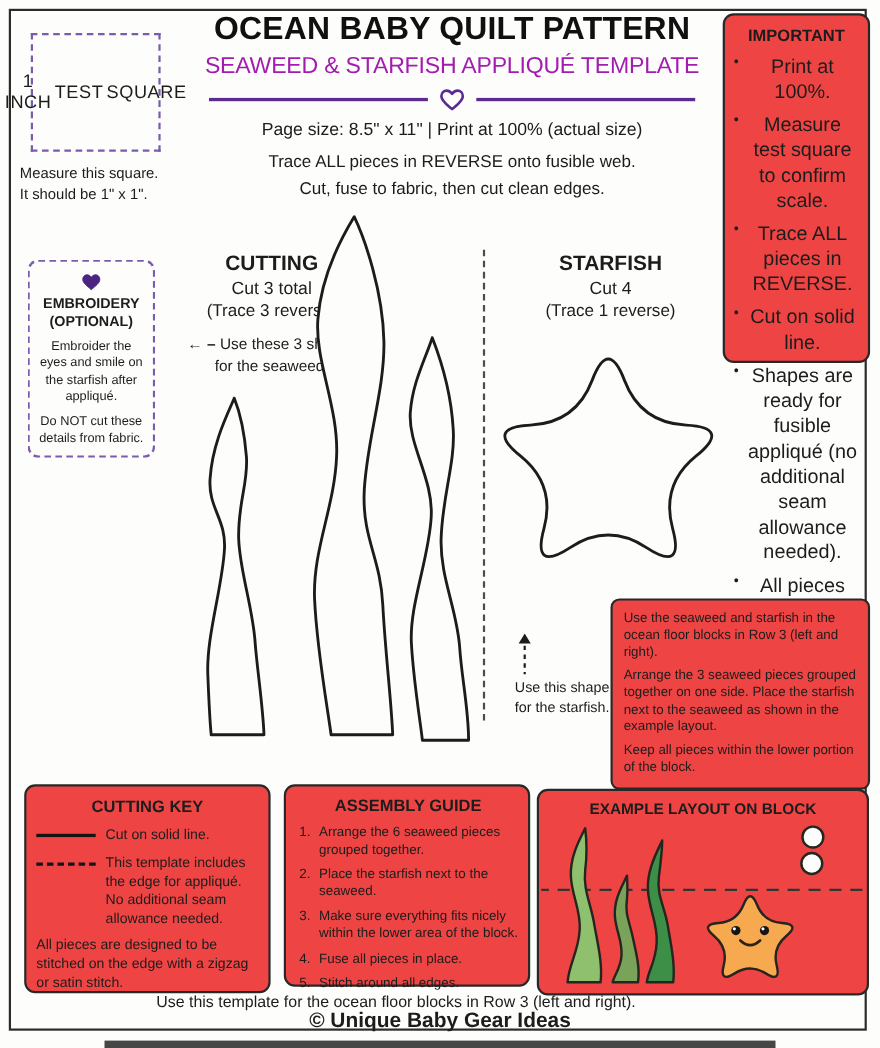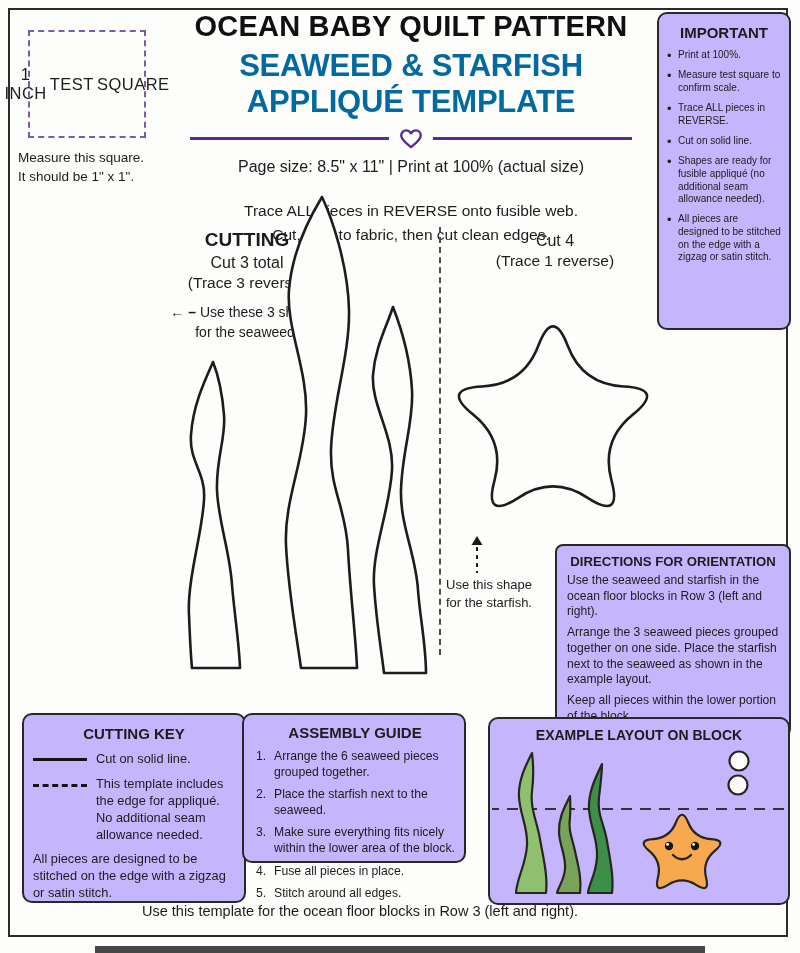--- a/index.html
+++ b/index.html
@@ -20,75 +20,75 @@
     left:28px; top:30px; width:118px; height:108px;
     border:2px dashed #7a5bad; display:flex; flex-direction:row;
     align-items:center; justify-content:center; gap:3px;
     font-size:16.5px; font-weight:500; letter-spacing:.5px; text-align:center;
   }
   .measure-note { left:18px; top:148px; width:152px; font-size:13.5px; line-height:1.42; }
 
   
   .header { left:162px; top:10px; width:498px; text-align:center; }
   .header h1 { font-size:29px; font-weight:700; letter-spacing:.2px; color:#101010; line-height:1.15; }
-  .header h2 { font-size:31px; font-weight:700; color:#0369a1; margin-top:5px; letter-spacing:-.2px; }
+  .header h2 { font-size:21px; font-weight:400; color:#a21caf; margin-top:5px; letter-spacing:-.2px; }
   .divider { display:flex; align-items:center; justify-content:center; margin-top:6px; padding:0 28px; }
   .divider .line { flex:1; height:2.5px; background:#5b2b8f; }
   .divider svg { margin:0 9px; flex:0 0 auto; }
   .page-size-line { margin-top:8px; font-size:16px; }
-  .trace-lines { margin-top:23px; font-size:15.5px; line-height:1.55; }
+  .trace-lines { margin-top:8px; font-size:15.5px; line-height:1.55; }
 
   
   .embroidery-box {
     left:25px; top:236px; width:116px; border:2px dashed #7a5bad; border-radius:10px;
     padding:9px 6px 8px; text-align:center;
   }
   .embroidery-box .ttl { font-size:13px; font-weight:800; margin-top:3px; line-height:1.25; }
   .embroidery-box p { font-size:11.6px; line-height:1.35; margin-top:6px; }
 
   
   .sec-head { text-align:center; }
   .sec-head .t { font-size:19px; font-weight:800; }
   .sec-head .s { font-size:16px; margin-top:3px; }
   .sec-head .s2 { font-size:15.5px; margin-top:2px; }
   .seaweed-head { left:148px; top:229px; width:198px; }
   .starfish-head { left:455px; top:229px; width:200px; }
 
   .seaweed-note { left:148px; top:302px; width:198px; text-align:center; font-size:14px; line-height:1.45; }
   .seaweed-note .arrow { font-weight:700; margin-right:4px; }
 
-  .starfish-note { left:446px; top:536px; width:108px; font-size:13px; line-height:1.38; }
+  .starfish-note { left:446px; top:576px; width:108px; font-size:13px; line-height:1.38;text-align:right; }
   .starfish-note svg { display:block; margin-left:24px; margin-bottom:2px; }
 
   .v-dash { left:439px; top:227px; height:428px; width:0; border-left:2px dashed #4c4c4c; }
 
   
-  .rbox { border:2px solid #282828; border-radius:10px; background:#c4b5fd; }
+  .rbox { border:2px solid #282828; border-radius:10px; background:#ef4444; }
   .rbox .rtitle { font-weight:800; text-align:center; }
 
   .important-box { left:657px; top:12px; width:134px; height:318px; padding:10px 8px 6px; }
   .important-box .rtitle { font-size:15px; margin-bottom:8px; }
   .important-box ul { list-style:none; }
-  .important-box li { position:relative; padding-left:11px; font-size:10px; line-height:1.27; margin-bottom:7.5px; }
+  .important-box li { position:relative; padding-left:11px; font-size:18px; line-height:1.27; margin-bottom:7.5px;text-align:center; }
   .important-box li::before { content:"•"; position:absolute; left:0; top:-1px; font-size:13px; }
 
   .directions-box { left:555px; top:544px; width:236px; padding:8px 10px 6px; border-radius:8px; }
   .directions-box .rtitle { font-size:13.2px; margin-bottom:4px; }
   .directions-box p { font-size:12.1px; line-height:1.3; margin-bottom:5px; }
 
   .cutting-box { left:22px; top:713px; width:224px; height:190px; padding:10px 9px 8px; }
   .cutting-box .rtitle { font-size:15px; margin-bottom:9px; }
   .legend-row { display:flex; gap:9px; margin-bottom:8px; }
   .sample { flex:0 0 54px; }
   .sample.solid { height:3.2px; background:#141414; margin-top:7px; }
   .sample.dashed { border-top:3px dashed #141414; margin-top:8px; }
   .legend-row .lab, .cutting-box .cfoot { font-size:12.8px; line-height:1.32; }
   .cutting-box .cfoot { margin-top:4px; }
 
-  .assembly-box { left:242px; top:713px; width:224px; height:150px; padding:9px 8px 2px 10px; }
+  .assembly-box { left:258px; top:713px; width:224px; height:184px; padding:9px 8px 2px 10px; }
   .assembly-box .rtitle { font-size:15px; margin-bottom:8px; }
   .assembly-box ol { list-style:none; counter-reset:step; }
   .assembly-box li { position:relative; counter-increment:step; padding-left:20px; font-size:12.2px; line-height:1.3; margin-bottom:6.5px; }
   .assembly-box li::before { content:counter(step) "."; position:absolute; left:2px; }
 
   .example-box { left:488px; top:717px; width:302px; height:188px; border-radius:10px; overflow:hidden; }
   .example-box .rtitle { font-size:14px; margin-top:8px; }
   .example-box svg { position:absolute; left:2px; top:26px; }
 
   .footer-line1 { left:0; top:903px; width:720px; text-align:center; font-size:14.5px; }
@@ -135,34 +135,46 @@
     <ul>
       <li>Print at 100%.</li>
       <li>Measure test square to confirm scale.</li>
       <li>Trace ALL pieces in REVERSE.</li>
       <li>Cut on solid line.</li>
       <li>Shapes are ready for fusible appliqué (no additional seam allowance needed).</li>
       <li>All pieces are designed to be stitched on the edge with a zigzag or satin stitch.</li>
     </ul>
   </div>
 
+  <div class="abs embroidery-box">
+    <svg width="20" height="18" viewBox="0 0 24 22" style="margin:0 auto;">
+      <path d="M12 20 C 7.5 16 2.5 12.7 2.5 8.4 C 2.5 5.5 4.8 3.4 7.3 3.4 C 9.2 3.4 10.9 4.5 12 6.2 C 13.1 4.5 14.8 3.4 16.7 3.4 C 19.2 3.4 21.5 5.5 21.5 8.4 C 21.5 12.7 16.5 16 12 20 Z" fill="#4a2480" stroke="#4a2480" stroke-width="1"></path>
+    </svg>
+    <div class="ttl">
+      <div>EMBROIDERY</div>
+      <div>(OPTIONAL)</div>
+    </div>
+    <p>Embroider the eyes and smile on the starfish after appliqué.</p>
+    <p>Do NOT cut these details from fabric.</p>
+  </div>
 
   <div class="abs sec-head seaweed-head">
     <div class="t">CUTTING</div>
     <div class="s">Cut 3 total</div>
     <div class="s2">(Trace 3 reverse)</div>
   </div>
   <div class="abs seaweed-note">
     <div>
       <span class="arrow">← –</span><span>Use these 3 shapes</span>
     </div>
     <div>for the seaweed.</div>
   </div>
 
   <div class="abs sec-head starfish-head">
+    <div class="t">STARFISH</div>
     <div class="s">Cut 4</div>
     <div class="s2">(Trace 1 reverse)</div>
   </div>
 
   <svg class="abs" style="left:160px; top:190px;" width="290" height="495" viewBox="0 0 290 495">
     <g fill="#fdfdfb" stroke="#1c1c1c" stroke-width="2.6" stroke-linejoin="round">
       <path d="M 53 172 C 45 190, 33 215, 31 245 C 29 272, 46 282, 44 310 C 42 345, 27 390, 29 425 C 30 450, 31 468, 32 478 L 80 478 C 79 452, 74 420, 72 395 C 70 362, 58 330, 57 300 C 56 268, 66 248, 64 225 C 62 200, 57 182, 53 172 Z"></path>
       <path d="M 162 7 C 148 30, 132 62, 129 100 C 126 138, 148 180, 146 225 C 144 272, 124 310, 126 355 C 128 400, 138 455, 141 478 L 197 478 C 196 450, 190 400, 188 360 C 186 318, 170 300, 171 260 C 172 215, 190 165, 189 120 C 188 75, 172 28, 162 7 Z"></path>
       <path d="M 233 117 C 226 138, 215 158, 213 185 C 211 215, 234 245, 232 280 C 230 318, 212 360, 214 395 C 216 430, 222 465, 224 483 L 266 483 C 266 455, 260 428, 258 400 C 256 365, 240 335, 241 300 C 242 262, 254 230, 252 200 C 250 165, 240 135, 233 117 Z"></path>
     </g>
@@ -177,21 +189,20 @@
   <div class="abs starfish-note">
     <svg width="14" height="38" viewBox="0 0 14 38">
       <polygon points="7,0 1.5,9 12.5,9" fill="#1c1c1c"></polygon>
       <line x1="7" y1="11" x2="7" y2="37" stroke="#1c1c1c" stroke-width="2" stroke-dasharray="4 4"></line>
     </svg>
     <div>Use this shape</div>
     <div>for the starfish.</div>
   </div>
 
   <div class="abs rbox directions-box">
-    <div class="rtitle">DIRECTIONS FOR ORIENTATION</div>
     <p>Use the seaweed and starfish in the ocean floor blocks in Row 3 (left and right).</p>
     <p>Arrange the 3 seaweed pieces grouped together on one side. Place the starfish next to the seaweed as shown in the example layout.</p>
     <p>Keep all pieces within the lower portion of the block.</p>
   </div>
 
   <div class="abs rbox cutting-box">
     <div class="rtitle">CUTTING KEY</div>
     <div class="legend-row">
       <div class="sample solid"></div>
       <div class="lab">Cut on solid line.</div>
@@ -230,16 +241,17 @@
         <circle cx="177" cy="101" r="4.2" fill="#151515"></circle>
         <circle cx="203" cy="101" r="4.2" fill="#151515"></circle>
         <circle cx="175.6" cy="99.4" r="1.4" fill="#ffffff"></circle>
         <circle cx="201.6" cy="99.4" r="1.4" fill="#ffffff"></circle>
         <path d="M 181 110 Q 190 118.5 199 110" fill="none" stroke="#2b2118" stroke-width="2.4" stroke-linecap="round"></path>
       </g>
     </svg>
   </div>
 
   <div class="abs footer-line1">Use this template for the ocean floor blocks in Row 3 (left and right).</div>
+  <div class="abs footer-line2">© Unique Baby Gear Ideas</div>
 
   <div class="abs bottom-bar"></div>
 
 </div>
 
 </body></html>

